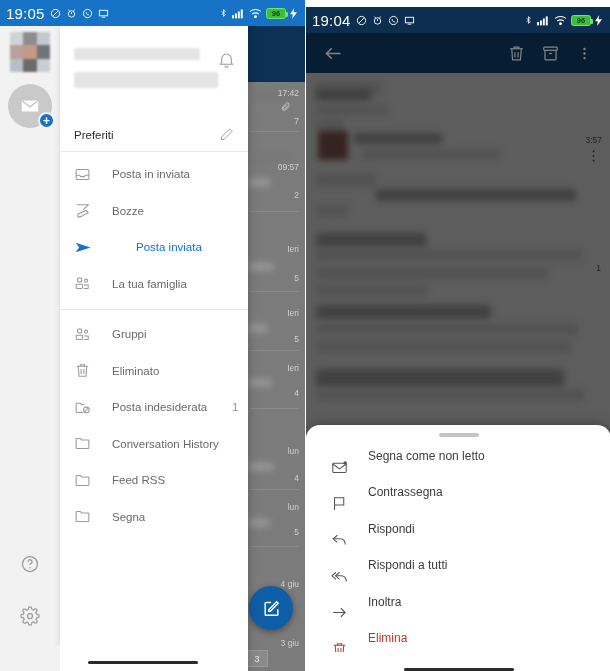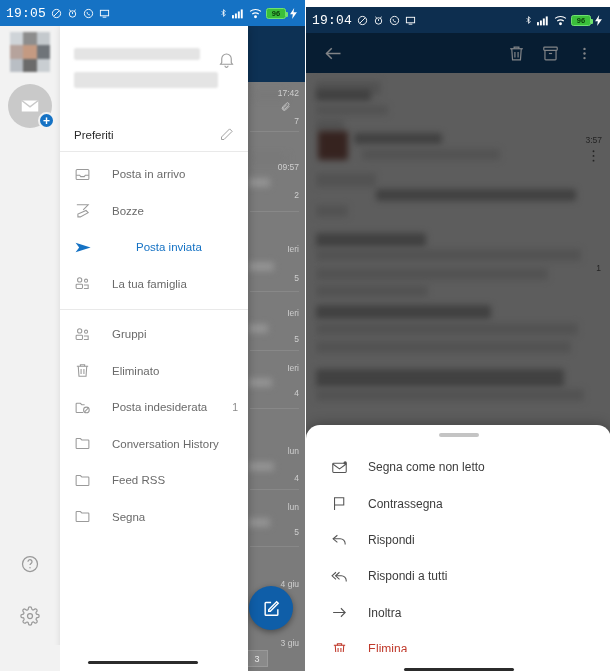--- a/index.html
+++ b/index.html
@@ -15,21 +15,21 @@
 
   
   .statusbar {
     height: 26px; display: flex; align-items: center;
     justify-content: space-between; padding: 0 8px 0 6px;
     color: #ffffff; font-size: 11px; position: relative; z-index: 40;
   }
   .statusbar.blue { background: #1572c4; }
   .statusbar.navy { background: #0d2e4f; }
   .sb-left { display: flex; align-items: center; gap: 5px; }
-  .sb-time { font-size: 13px; letter-spacing: .2px; font-family: Liberation Mono, monospace; }
+  .sb-time { font-size: 15px; letter-spacing: .2px; }
   .sb-right { display: flex; align-items: center; gap: 4px; }
   .sb-ic { display: inline-flex; align-items: center; }
   .batt {
     display: inline-flex; align-items: center; justify-content: center;
     border: 1.2px solid #6fe26f; border-radius: 2.5px;
     background: #3bbf3b; color: #0a3f0a; font-size: 7.5px; font-weight: bold;
     width: 20px; height: 11px; position: relative;
   }
   .batt:after {
     content:""; position:absolute; right:-3px; top:3px; width:2px; height:5px;
@@ -129,21 +129,21 @@
   .mb-dots { position:absolute; right:13px; top:76px; }
   .mb-one { position:absolute; right:10px; top:190px; color:#3c3c3c; font-size:8.5px; }
 
   .sheet {
     position:absolute; left:0; right:0; bottom:0; height:253px;
     background:#ffffff; border-radius:14px 14px 0 0; z-index: 10;
     box-shadow: 0 -2px 12px rgba(0,0,0,.25);
   }
   .grabber { width:40px; height:4px; border-radius:2px; background:#c4c4c4; margin:8px auto 0 auto; }
   .sitem {
-    display:flex; align-items:center; height:36.4px; padding-left:20px;
+    display:flex; height:36.4px; padding-left:20px;
     color:#3c3c3c; font-size:12px;
   }
   .sitem .sic { width:26px; display:flex; align-items:center; justify-content:center; flex:none; }
   .sitem .slabel { margin-left:16px; }
   .sitem.danger { color:#c0392b; }
   svg { display:block; }
 </style>
 </head>
 <body>
 
@@ -334,21 +334,21 @@
 
         <div class="dlist">
 
           <div class="ditem">
             <span class="dic">
               <svg width="17" height="17" viewBox="0 0 24 24" fill="none" stroke="#9a9a9a" stroke-width="1.5">
                   <rect x="3" y="5" width="18" height="14" rx="1.5"></rect>
                   <path d="M3 13h5l1.5 2h5L16 13h5"></path>
                 </svg>
             </span>
-            <span class="dlabel">Posta in arrivo</span>
+            <span class="dlabel">Posta in inviata</span>
             <span class="dcount"></span>
           </div>
 
           <div class="ditem">
             <span class="dic">
               <svg width="17" height="17" viewBox="0 0 24 24" fill="none" stroke="#9a9a9a" stroke-width="1.5">
                   <path d="M4 4h16l-7 7"></path>
                   <path d="M17 12l3 3L9 21H5.5V17z"></path>
                 </svg>
             </span>

